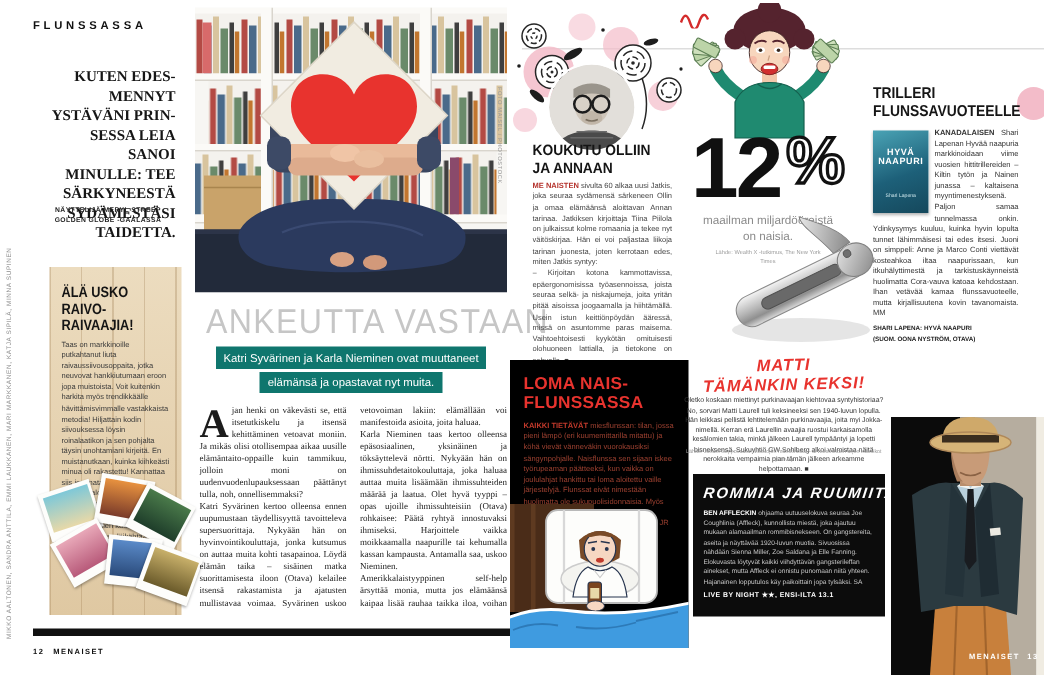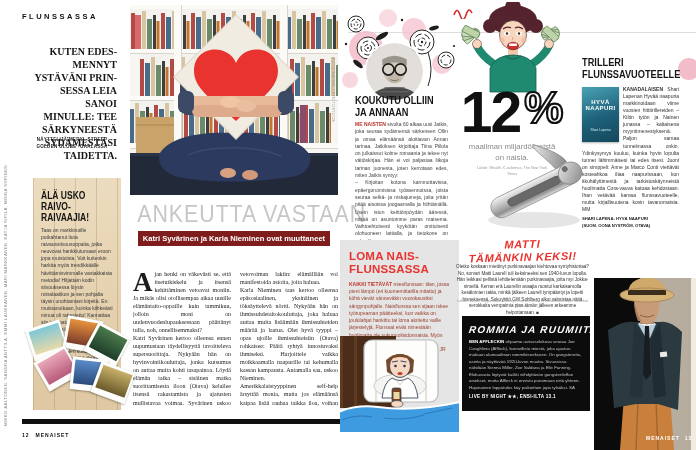--- a/index.html
+++ b/index.html
@@ -25,21 +25,21 @@
   #rage-body { margin:0 8px; font-size:5px; line-height:1.42; color:#3a3a3a; }
   .polaroid { position:absolute; width:36px; height:33px; background:#fdfdfb; padding:2.5px 2.5px 6px;
            box-shadow:0 1px 2px rgba(0,0,0,.35); }
   .polaroid .ph { width:100%; height:100%; }
   #main-photo { left:130px; top:5px; width:208px; height:190px; }
   #photo-credit { left:331px; top:58px; height:132px; writing-mode:vertical-rl; font-size:3.8px;
            letter-spacing:.4px; color:#9a9a9a; }
   #headline { left:130px; top:201px; width:208px; text-align:center; font-size:23px; letter-spacing:1px;
            color:#c6c6c6; white-space:nowrap; transform:scaleX(.93); font-weight:normal; }
   #standfirst { left:130px; top:231px; width:208px; display:flex; flex-direction:column; align-items:center; gap:2px; }
-  .sf-line { display:inline-block; background:#7f1d1d; color:#fff; font-size:7.6px; font-weight:bold;
+  .sf-line { display:inline-block; background:#0f766e; color:#fff; font-size:7.6px; font-weight:normal;
            padding:2.5px 5px 3px; }
   #article-body { left:133px; top:270px; width:205px; height:142px; column-count:2; column-gap:9px;
            font-family:"Liberation Serif", serif; font-size:6px; line-height:1.34; text-align:justify;
            color:#1c1c1c; overflow:hidden; }
   #article-body .dropcap { float:left; font-size:27px; line-height:22px; font-weight:bold; padding:1px 2px 0 0; }
   #black-bar { left:22px; top:419px; width:326px; height:4.5px; background:#101010; }
   .footer { font-size:5px; font-weight:bold; letter-spacing:1px; }
   #footer-left { left:22px; top:432px; color:#111; }
   #footer-left span { margin-right:6px; }
 
@@ -65,21 +65,21 @@
   #stat .src { margin-top:3px; font-size:3.8px; color:#9c9c9c; line-height:1.5; }
   #thriller { left:582px; top:56px; width:97px; }
   #thriller h2 { font-size:10.5px; font-weight:600; line-height:1.18; transform:scaleX(.88);
            transform-origin:left top; color:#161616; margin-bottom:5px; }
   #book-cover { float:left; width:37px; height:55px; margin:1px 4px 2px 0; padding-top:12px; text-align:center;
            background:linear-gradient(160deg,#4aa3b5,#1d6079 55%,#15485c); box-shadow:0 1px 2px rgba(0,0,0,.3); }
   #book-cover .bt { color:#fff; font-weight:bold; font-size:6px; line-height:1.1; letter-spacing:.4px; }
   #book-cover .ba { margin-top:16px; color:#cfe8ee; font-size:3.4px; }
   #thriller .tb { font-size:5px; line-height:1.42; color:#333; text-align:justify; }
   #thriller .credit { margin-top:3px; font-size:4.2px; font-weight:bold; line-height:1.5; color:#222; }
-  #flu-box { left:340px; top:240px; width:119px; height:192px; background:#e5e5e5; overflow:hidden; padding:10px 9px 0; }
+  #flu-box { left:340px; top:240px; width:119px; height:192px; background:#000000; overflow:hidden; padding:10px 9px 0; }
   #flu-box h2 { color:#e8332e; font-size:11.5px; font-weight:800; line-height:1.12; margin-bottom:5px; letter-spacing:.2px; }
   #flu-box .fb { font-size:5px; line-height:1.45; color:#9c4030; }
   #flu-box .leadin { color:#c0392b; }
   #sick-woman { position:absolute; left:-6px; bottom:-2px; width:126px; height:104px; }
   #can-opener { left:476px; top:140px; width:118px; height:96px; }
   #inventor-title { left:455px; top:238px; width:135px; text-align:center; color:#e8332e; font-size:11px;
            font-weight:800; font-style:italic; line-height:1.15; letter-spacing:.6px; transform:rotate(-1.5deg); }
   #inventor-body { left:455px; top:264px; width:135px; text-align:center; font-size:4.6px; line-height:1.42; color:#333; }
   #inventor-source { left:455px; top:299px; width:135px; text-align:center; font-size:3.6px; color:#9a9a9a; line-height:1.5; }
   #movie-box { left:462px; top:316px; width:128px; height:95px; background:#0c0c0c; padding:8px 7px; }
@@ -191,20 +191,21 @@
     <ellipse cx="100" cy="97" rx="10" ry="6" fill="#f0c5a6"></ellipse>
       <ellipse cx="116" cy="101" rx="10" ry="6" fill="#eabf9f"></ellipse>
     <rect x="48" y="86" width="16" height="22" rx="6" fill="#3d4a66"></rect>
     <rect x="148" y="86" width="16" height="22" rx="6" fill="#3d4a66"></rect>
   </svg>
   <div class="abs" id="photo-credit">FOTO MAISEL / PHOTOSTOCK</div>
 
   <div class="abs" id="headline">ANKEUTTA VASTAAN</div>
   <div class="abs" id="standfirst">
     <span class="sf-line">Katri Syvärinen ja Karla Nieminen ovat muuttaneet</span>
+    <span class="sf-line">elämänsä ja opastavat nyt muita.</span>
   </div>
 
   <div class="abs" id="article-body">
     <span class="dropcap">A</span><span class="prel">jan henki on väkevästi se, että itsetutkiskelu ja itsensä kehittäminen vetoavat moniin. Ja mikäs olisi otollisempaa aikaa uusille elämäntaito-oppaille kuin tammikuu, jolloin moni on uudenvuodenlupauksessaan päättänyt tulla, noh, onnellisemmaksi?
 Katri Syvärinen kertoo olleensa ennen uupumustaan täydellisyyttä tavoitteleva supersuorittaja. Nykyään hän on hyvinvointikouluttaja, jonka kutsumus on auttaa muita kohti tasapainoa. Löydä elämän taika – sisäinen matka suorittamisesta iloon (Otava) kelailee itsensä rakastamista ja ajatusten mullistavaa voimaa. Syvärinen uskoo vetovoiman lakiin: elämällään voi manifestoida asioita, joita haluaa.
 Karla Nieminen taas kertoo olleensa epäsosiaalinen, yksinäinen ja töksäyttelevä nörtti. Nykyään hän on ihmissuhdetaitokouluttaja, joka haluaa auttaa muita lisäämään ihmissuhteiden määrää ja laatua. Olet hyvä tyyppi – opas ujoille ihmissuhteisiin (Otava) rohkaisee: Päätä ryhtyä innostuvaksi ihmiseksi. Harjoittele vaikka moikkaamalla naapurille tai kehumalla kassan kampausta. Antamalla saa, uskoo Nieminen.
 Amerikkalaistyyppinen self-help ärsyttää monia, mutta jos elämäänsä kaipaa lisää rauhaa taikka iloa, voihan sitä miettiä, mitä voisi tehdä tyytyväisyytensä eteen. Innostuminen ei ole synti. ■</span>
   </div>
 
   <div class="abs" id="black-bar"></div>

